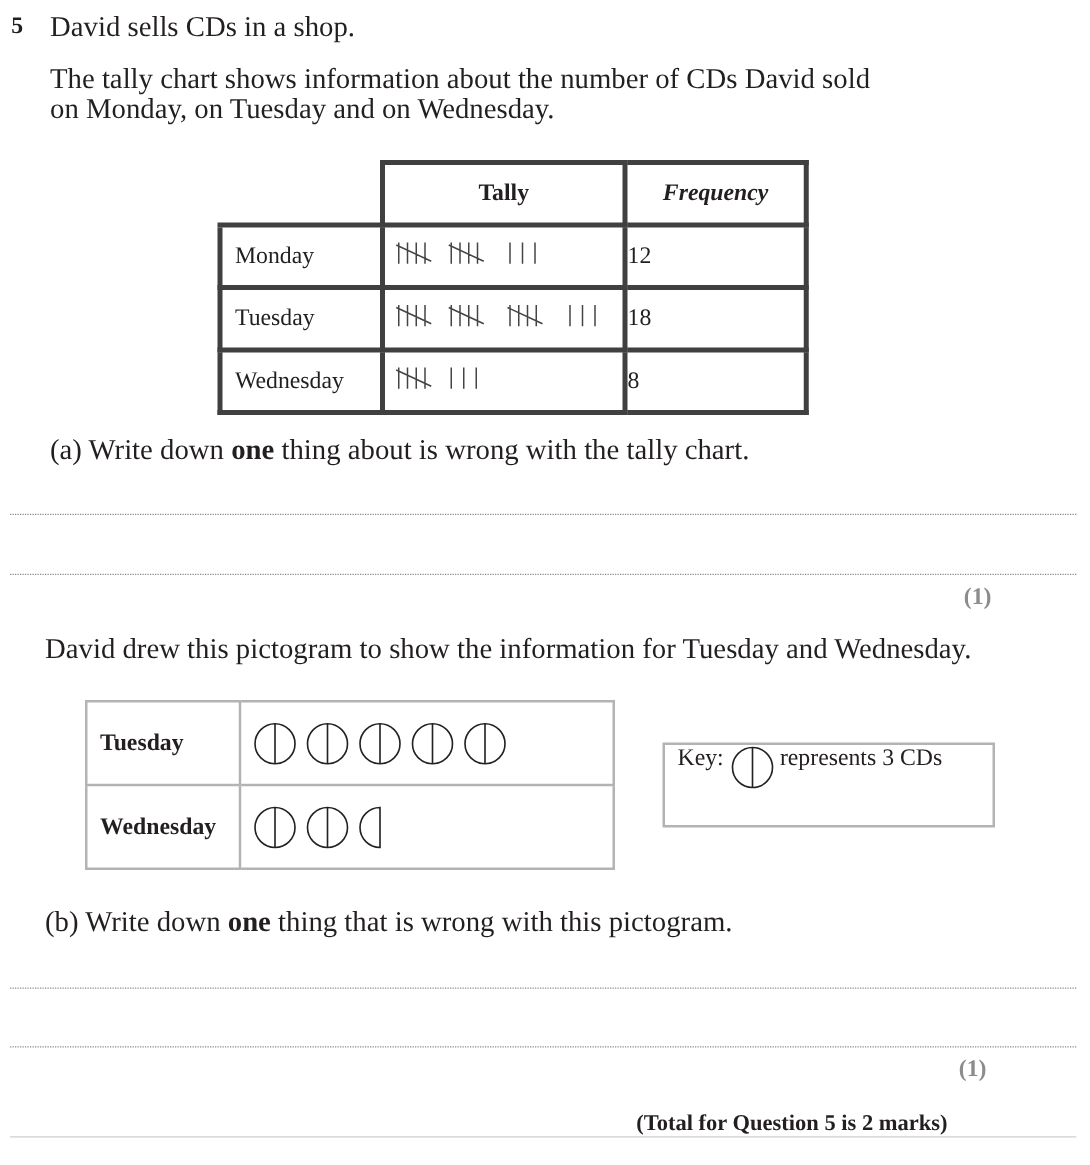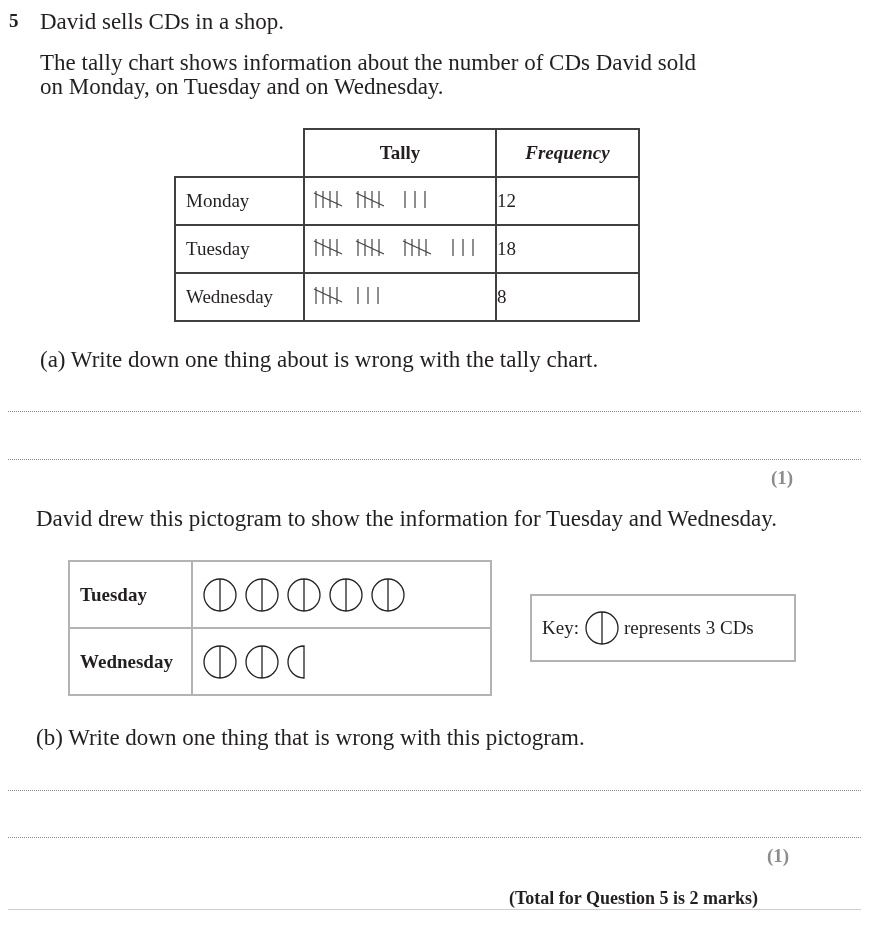--- a/index.html
+++ b/index.html
@@ -4,29 +4,29 @@
   <style>
     html, body { margin: 0; padding: 0; background: #ffffff; }
     body {
       width: 872px; height: 932px; position: relative; overflow: hidden;
       font-family: "Liberation Serif", "DejaVu Serif", serif;
       color: #231f20;
     }
     .abs { position: absolute; }
     .qnum { left: 9px; top: 10px; font-size: 19px; font-weight: bold; }
     .txt { font-size: 23px; line-height: 24px; white-space: nowrap; }
-    b { font-weight: normal; }
+    b { font-weight: bold; }
 
     
     table.tally {
       position: absolute; left: 174px; top: 128px;
       border-collapse: collapse;
     }
     table.tally td {
-      border: 2px solid #404040; padding: 0; height: 46px;
+      border: 4px solid #404040; padding: 0; height: 46px;
       font-size: 19px; vertical-align: middle;
     }
     table.tally td.blank { border-top: none; border-left: none; }
     table.tally td.hdr { font-weight: bold; text-align: center; }
     table.tally td.day { font-weight: normal; padding-left: 10px; }
     table.tally td.freq { text-align: left; }
     table.tally td.tallycell { padding-left: 8px; }
 
     
     .dots { left: 8px; width: 853px; height: 0; border-top: 1px dotted #8a8a8a; }
@@ -40,21 +40,21 @@
     table.picto td {
       border: 2px solid #b3b3b3; height: 65px; vertical-align: middle; padding: 0;
     }
     table.picto td.day { width: 111px; font-weight: bold; font-size: 19px; padding-left: 10px; }
     table.picto td.icons { width: 288px; padding-left: 9px; }
     .cd { display: inline-block; vertical-align: middle; margin-right: 6px; }
 
     .keybox {
       position: absolute; left: 530px; top: 594px; width: 266px; height: 68px;
       border: 2px solid #b3b3b3; box-sizing: border-box;
-      display: flex; align-items: center; padding-left: 10px;
+      display: flex; align-items: flex-start; padding-left: 10px;
       font-size: 19px;
     }
     .keybox .cd { margin: 0 4px 0 5px; }
 
     .total { font-size: 18px; font-weight: bold; }
     .rule { left: 8px; width: 853px; border-top: 1px solid #cfcfcf; }
   </style>
 </head>
 <body>
 

